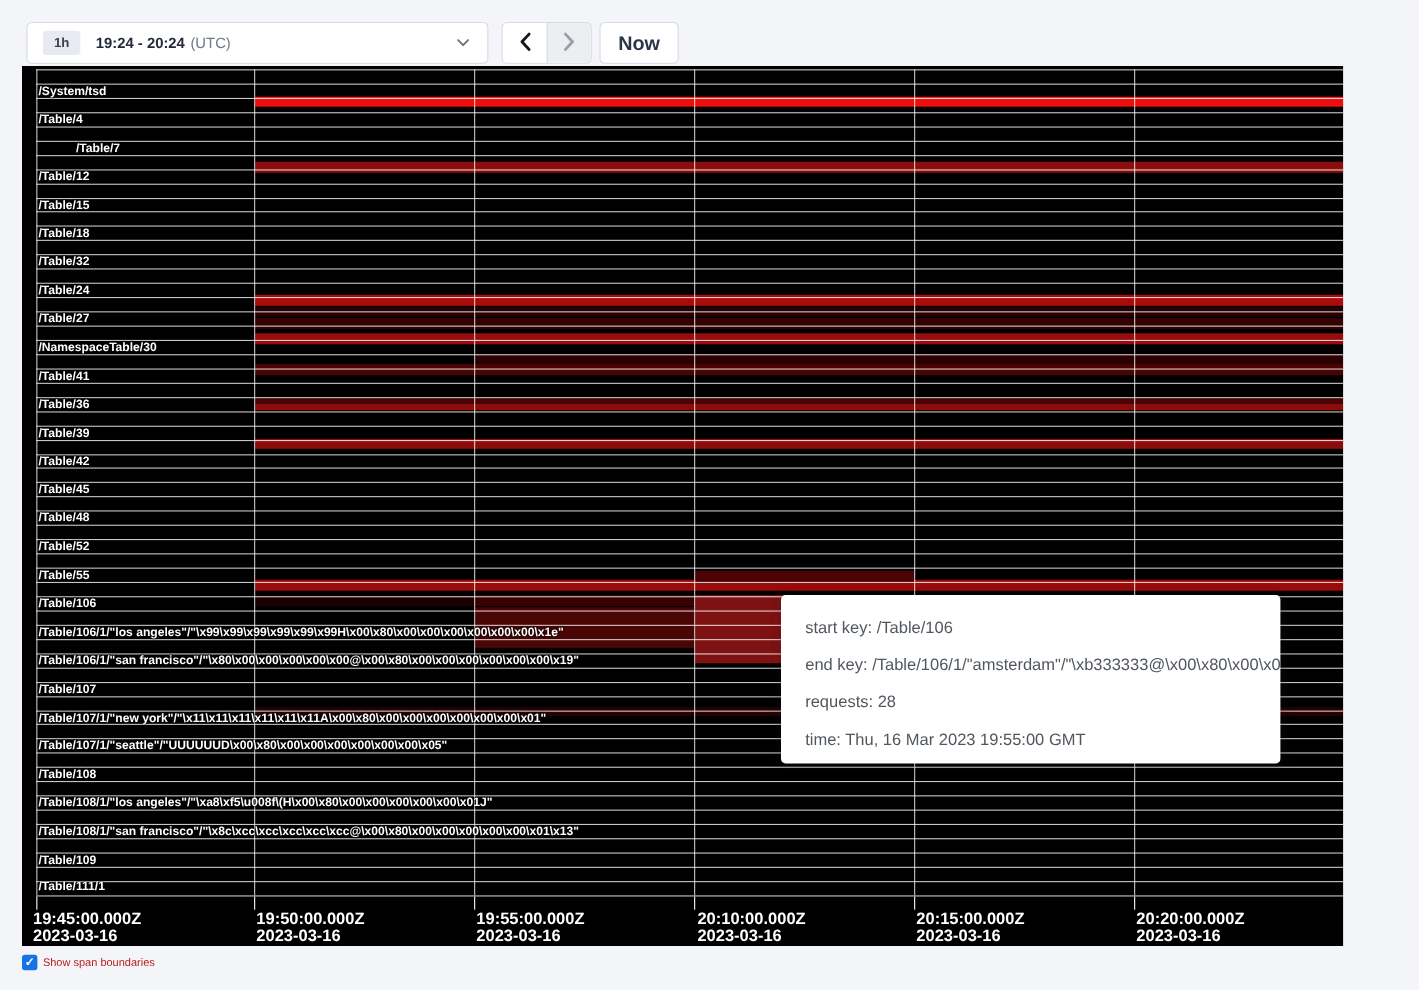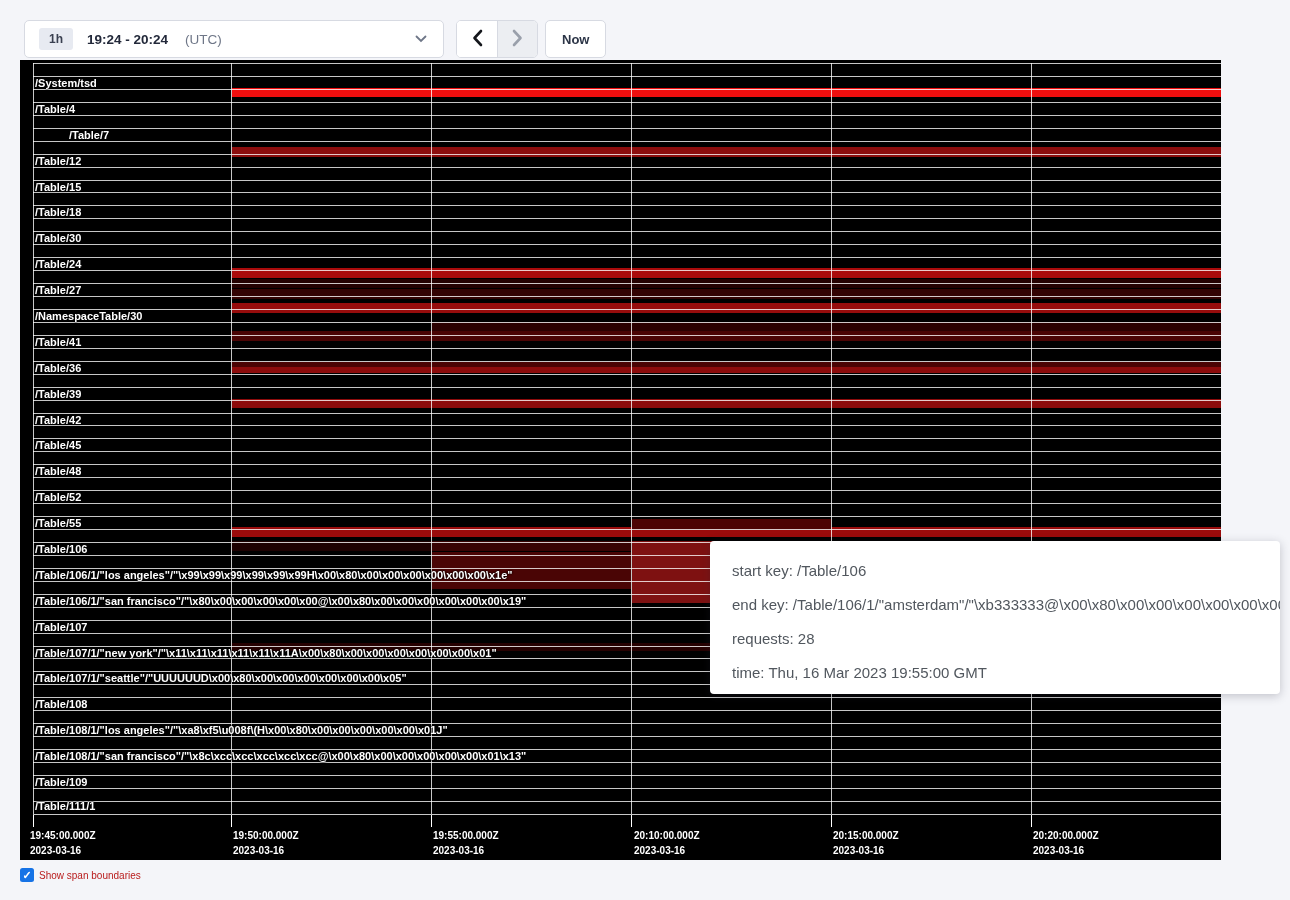--- a/index.html
+++ b/index.html
@@ -11,56 +11,56 @@
   .time-selector {
     position:absolute; left:24px; top:20px; width:420px; height:38px;
     background:#fff; border:1px solid #d7dae2; border-radius:5px;
     display:flex; align-items:center; padding:0 16px 0 14px; cursor:pointer;
   }
   .duration-badge {
     background:#e7eaf1; color:#3a4050; font-size:12px; font-weight:bold;
     border-radius:3px; padding:4px 10px; margin-right:14px;
   }
   .range-text { font-size:13.5px; font-weight:bold; color:#23293a; }
-  .range-suffix { font-size:13.5px; color:#6e7687; margin-left:17px; }
+  .range-suffix { font-size:13.5px; color:#6e7687; margin-left:5px; }
   .chev-down { margin-left:auto; display:flex; align-items:center; }
 
   .nav-group {
     position:absolute; left:456px; top:20px; height:38px; display:flex;
     border:1px solid #d7dae2; border-radius:5px; overflow:hidden; background:#fff;
   }
   .nav-btn { width:40px; height:100%; display:flex; align-items:center; justify-content:center; cursor:pointer; background:#fff; border:none; }
   .nav-btn.disabled { background:#eceef2; cursor:default; }
   .nav-btn + .nav-btn { border-left:1px solid #d7dae2; }
 
   .now-button {
     position:absolute; left:545px; top:20px; height:38px; padding:0 16px;
     background:#fff; border:1px solid #d7dae2; border-radius:5px;
-    font-size:13px; font-weight:bold; color:#2c3547; cursor:pointer;
+    font-size:18px; font-weight:bold; color:#2c3547; cursor:pointer;
     display:flex; align-items:center;
   }
 
   
   .keyvis {
     position:absolute; left:20px; top:60px; width:1201px; height:800px;
     background:#000; overflow:hidden; cursor:crosshair;
   }
   .band { position:absolute; }
   .hline { position:absolute; height:1px; background:rgba(255,255,255,0.78); }
   .vline { position:absolute; width:1px;  background:rgba(255,255,255,0.78); }
   .tick  { position:absolute; width:1px;  background:#ffffff; }
   .row-label {
     position:absolute; left:15px; color:#ffffff; font-size:11px; font-weight:bold;
     white-space:nowrap; text-shadow:0 0 2px #000, 0 0 2px #000; line-height:13px;
   }
-  .axis-label { position:absolute; color:#ffffff; font-size:10px; font-weight:bold; line-height:15px; white-space:nowrap; }
+  .axis-label { position:absolute; color:#ffffff; font-size:15px; font-weight:bold; line-height:15px; white-space:nowrap; }
 
   
   .tooltip {
-    position:absolute; left:710px; top:541px; width:570px; height:153px;
+    position:absolute; left:710px; top:541px; width:454px; height:153px;
     background:#fff; border-radius:4px; box-shadow:0 2px 10px rgba(40,40,60,0.25);
     padding:13px 0 0 22px; z-index:20;
   }
   .tooltip div { font-size:15px; color:#51575e; line-height:34px; white-space:nowrap; overflow:hidden; }
 
   
   .footer-check { position:absolute; left:20px; top:868px; display:flex; align-items:center; }
   .checkbox {
     width:14px; height:14px; background:#1673e6; border-radius:2.5px;
     color:#fff; font-size:11px; font-weight:bold; line-height:14px; text-align:center; cursor:pointer;
@@ -185,21 +185,21 @@
       <div class="vline" style="left: 411px; top: 3px; height: 751px; z-index: 2;"></div>
       <div class="vline" style="left: 611px; top: 3px; height: 751px; z-index: 2;"></div>
       <div class="vline" style="left: 811px; top: 3px; height: 751px; z-index: 2;"></div>
       <div class="vline" style="left: 1011px; top: 3px; height: 751px; z-index: 2;"></div>
       <div class="row-label" style="top: 17px; z-index: 3;">/System/tsd</div>
       <div class="row-label" style="top: 43px; z-index: 3;">/Table/4</div>
       <div class="row-label" style="top: 69px; z-index: 3; padding-left: 34px;">/Table/7</div>
       <div class="row-label" style="top: 95px; z-index: 3;">/Table/12</div>
       <div class="row-label" style="top: 121px; z-index: 3;">/Table/15</div>
       <div class="row-label" style="top: 146px; z-index: 3;">/Table/18</div>
-      <div class="row-label" style="top: 172px; z-index: 3;">/Table/30</div>
+      <div class="row-label" style="top: 172px; z-index: 3;">/Table/32</div>
       <div class="row-label" style="top: 198px; z-index: 3;">/Table/24</div>
       <div class="row-label" style="top: 224px; z-index: 3;">/Table/27</div>
       <div class="row-label" style="top: 250px; z-index: 3;">/NamespaceTable/30</div>
       <div class="row-label" style="top: 276px; z-index: 3;">/Table/41</div>
       <div class="row-label" style="top: 302px; z-index: 3;">/Table/36</div>
       <div class="row-label" style="top: 328px; z-index: 3;">/Table/39</div>
       <div class="row-label" style="top: 354px; z-index: 3;">/Table/42</div>
       <div class="row-label" style="top: 379px; z-index: 3;">/Table/45</div>
       <div class="row-label" style="top: 405px; z-index: 3;">/Table/48</div>
       <div class="row-label" style="top: 431px; z-index: 3;">/Table/52</div>

